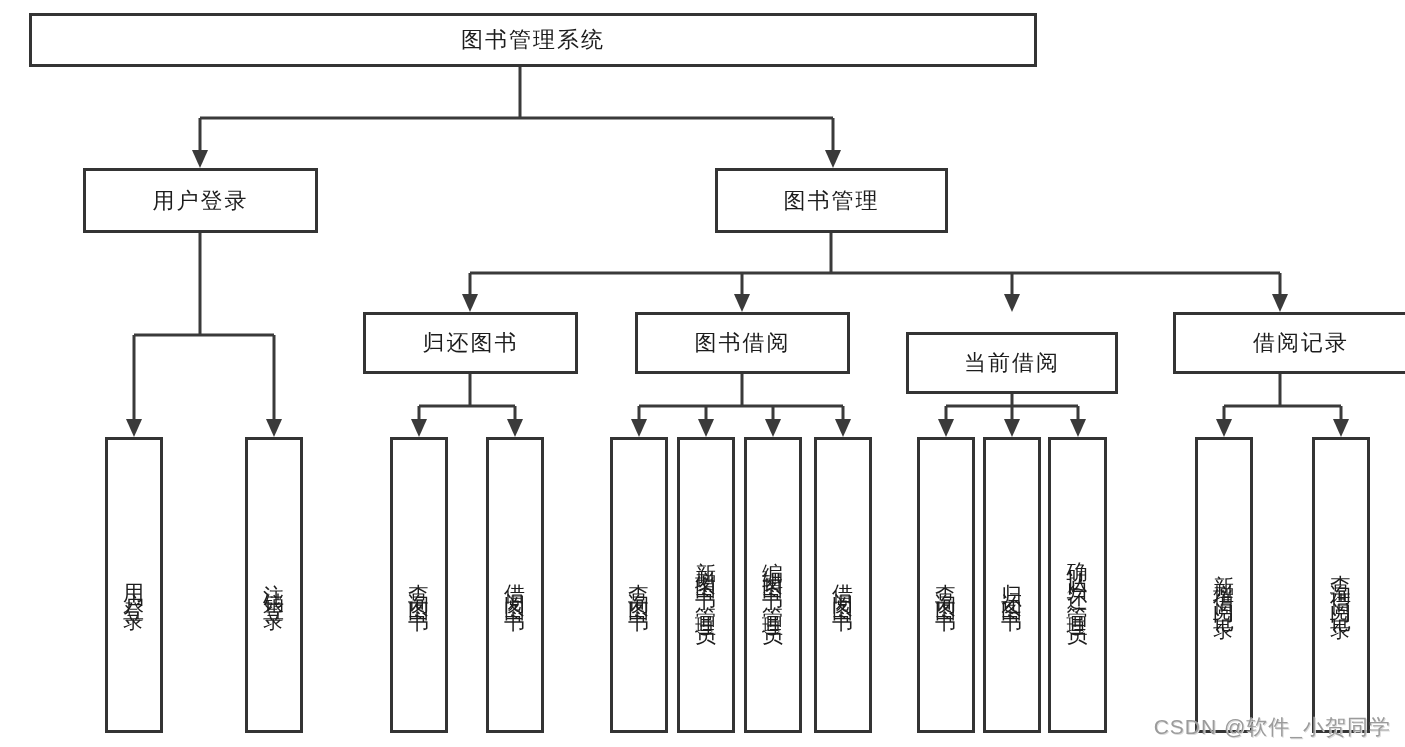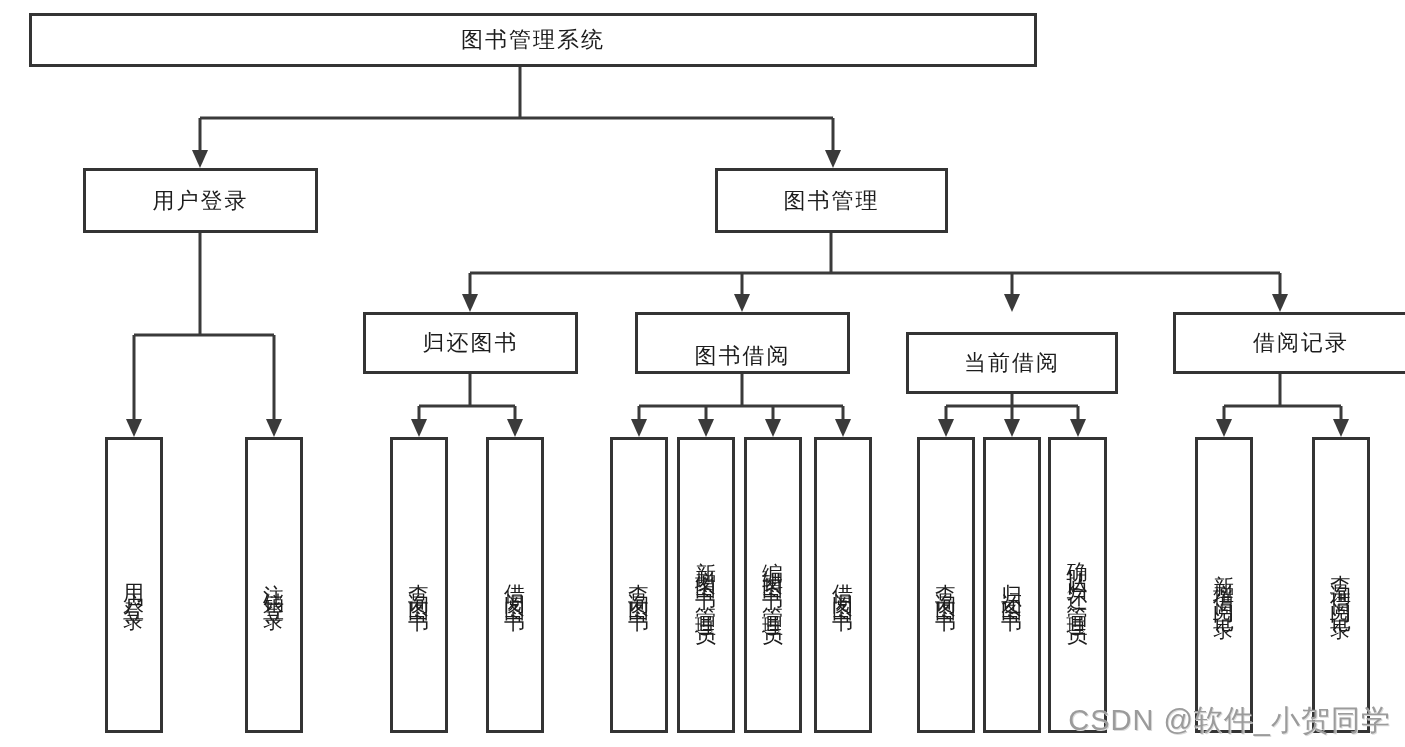--- a/index.html
+++ b/index.html
@@ -30,21 +30,21 @@
     writing-mode:vertical-rl;
     text-orientation:mixed;
     font-size:21px;
     letter-spacing:9px;
     line-height:1;
   }
   .leaf{width:58px;top:437px;height:296px;}
   #watermark{
     position:absolute;
     right:14px;bottom:6px;
-    font-size:29px;
+    font-size:21px;
     color:#9b9b9b;
     text-shadow:1px 1px 0 #dcdcdc;
     letter-spacing:1px;
     white-space:nowrap;
   }
 </style>
 </head>
 <body>
 
 <div id="stage">
@@ -92,21 +92,21 @@
   <div class="box" style="left:83px;top:168px;width:235px;height:65px;">
     <span class="hlabel">用户登录</span>
   </div>
   <div class="box" style="left:715px;top:168px;width:233px;height:65px;">
     <span class="hlabel">图书管理</span>
   </div>
 
   <div class="box" style="left:363px;top:312px;width:215px;height:62px;">
     <span class="hlabel">归还图书</span>
   </div>
-  <div class="box" style="left:635px;top:312px;width:215px;height:62px;align-items:flex-end;">
+  <div class="box" style="left:635px;top:312px;width:215px;height:62px;">
     <span class="hlabel">图书借阅</span>
   </div>
   <div class="box" style="left:906px;top:312px;width:212px;height:62px;margin-top:20px;">
     <span class="hlabel">当前借阅</span>
   </div>
   <div class="box" style="left:1173px;top:312px;width:256px;height:62px;">
     <span class="hlabel">借阅记录</span>
   </div>
 
   <div class="box leaf" style="left:105px;">

